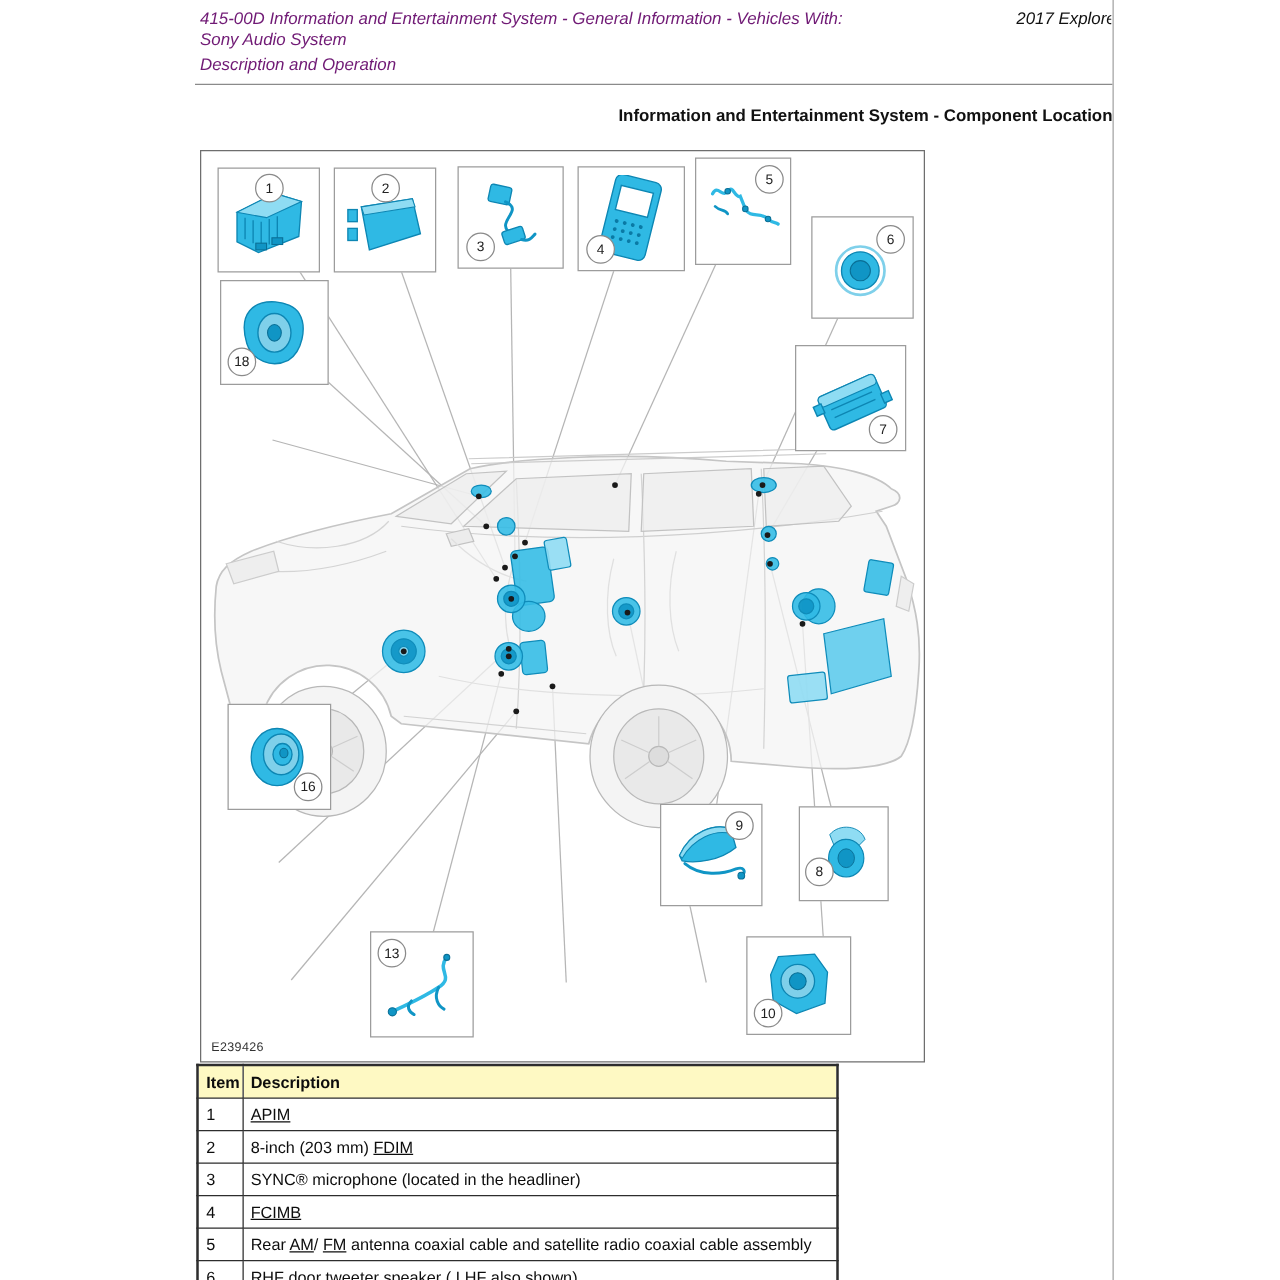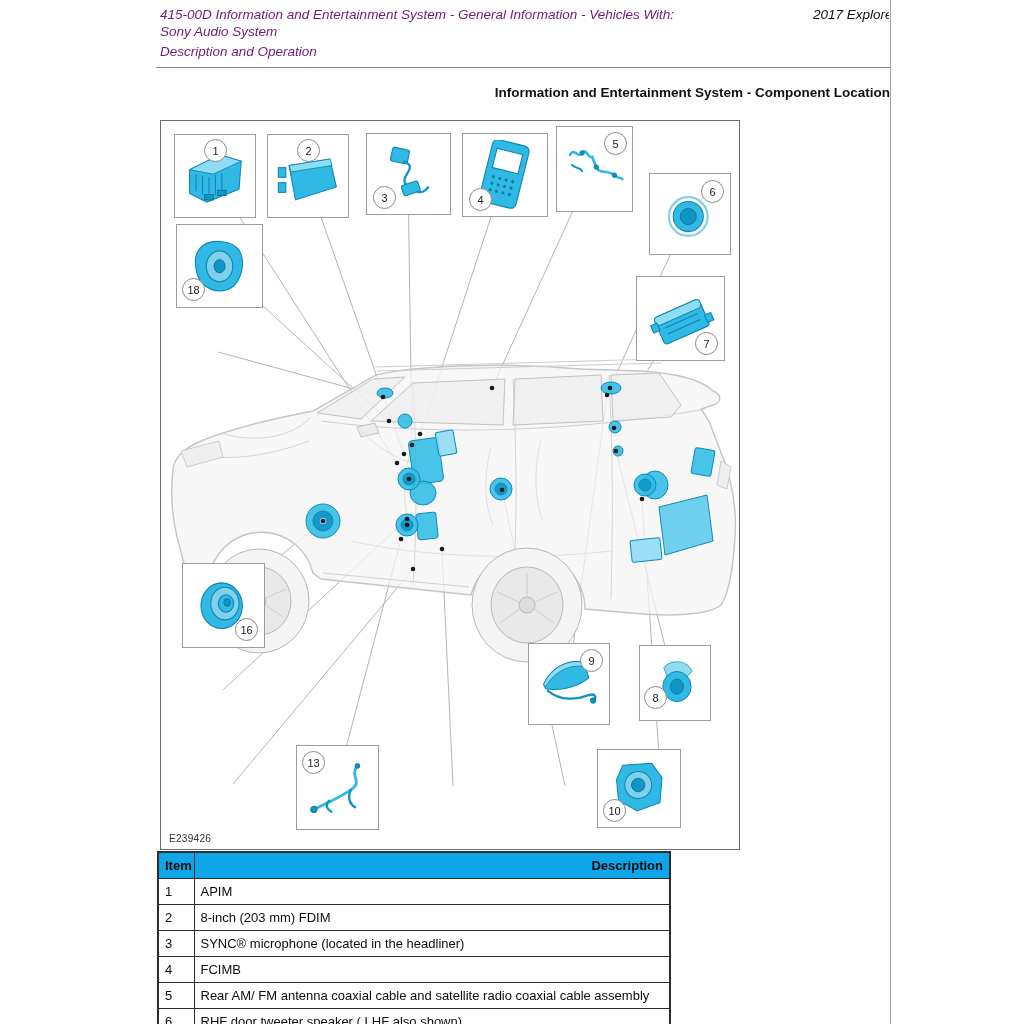--- a/index.html
+++ b/index.html
@@ -19,24 +19,24 @@
   .cbox{position:absolute;border:1px solid #9c9c9c;background:#fff;z-index:2}
   .cbox svg.part{position:absolute;left:7%;top:7%;width:86%;height:86%}
   .num{position:absolute;width:21px;height:21px;border-radius:50%;border:1px solid #8a8a8a;
        background:#fff;display:flex;align-items:center;justify-content:center;
        font-size:11px;color:#222;z-index:3}
   .figcode{position:absolute;left:8px;bottom:5px;font-size:10px;color:#333;z-index:3;letter-spacing:.3px}
   .dtable{position:absolute;left:157px;top:851px;width:514px;border-collapse:collapse;
           font-size:13px;color:#0d0d0d;table-layout:fixed;border:2px solid #2d2d2d}
   .dtable th,.dtable td{border:1px solid #2d2d2d;height:23px;padding:1px 6px;vertical-align:middle;
           text-align:left;overflow:hidden;white-space:nowrap}
-  .dtable th{background:#0ea5e9;font-weight:bold}
-  .dtable th.desc{text-align:right}
+  .dtable th{background:#fef9c3;font-weight:bold}
+  .dtable th.desc{text-align:left}
   .col-item{width:36px}
-  .lnk{}
+  .lnk{text-decoration:underline}
   
   .cy{fill:#2fb9e4;stroke:#0d86b3;stroke-width:1}
   .cyl{fill:#8fdcf3;stroke:#0d86b3;stroke-width:.8}
   .cyd{fill:#1095c5;stroke:#0a6f96;stroke-width:.8}
   .wire{fill:none;stroke:#2fb9e4;stroke-width:2.6;stroke-linecap:round}
   .wired{fill:none;stroke:#1095c5;stroke-width:2.2;stroke-linecap:round}
 </style>
 </head>
 <body>
 

